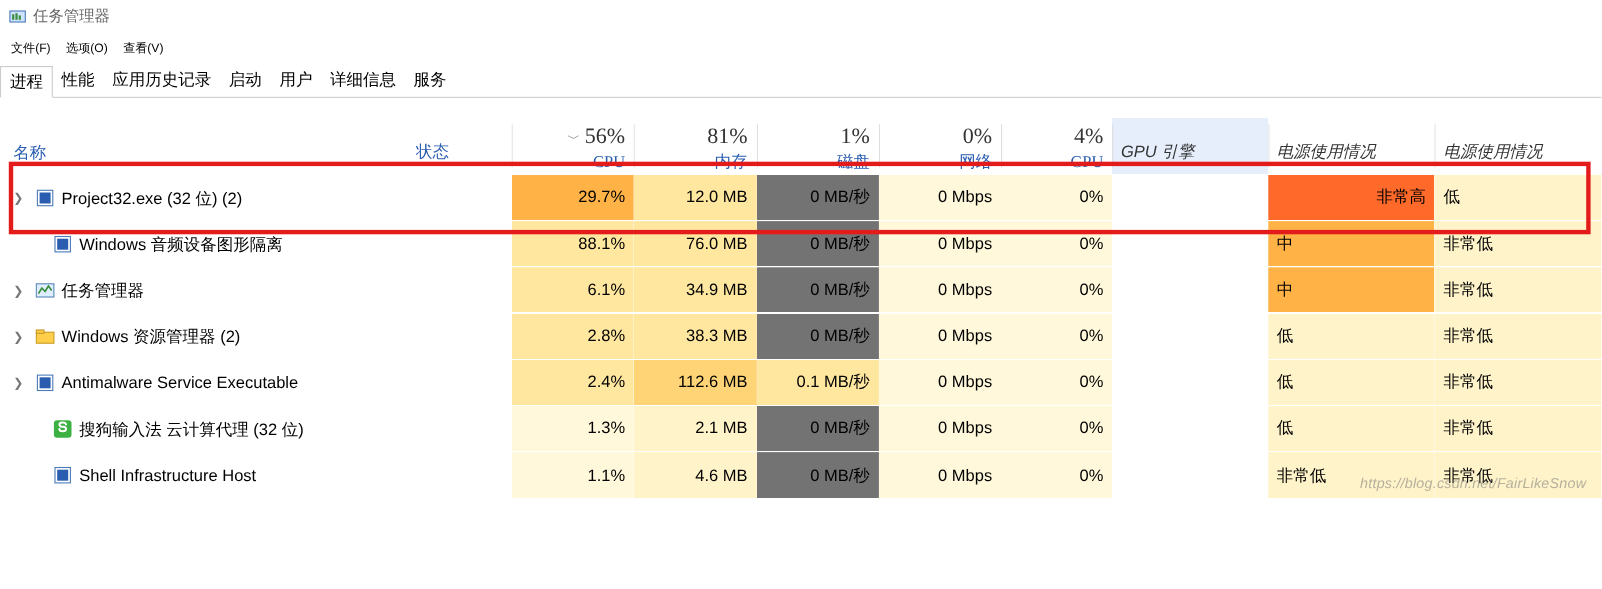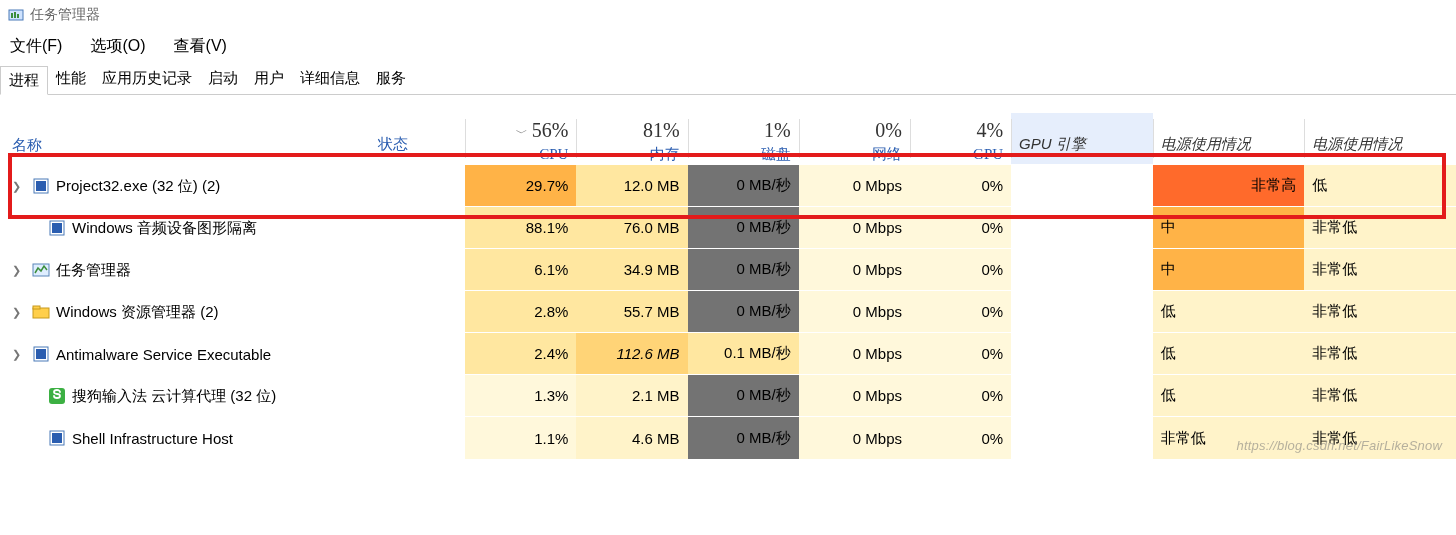--- a/index.html
+++ b/index.html
@@ -17,23 +17,23 @@
     padding: 6px 8px;
     gap: 6px;
     color: #666;
   }
   .app-icon {
     width: 16px; height: 16px;
     display: inline-flex; align-items: center; justify-content: center;
   }
   .menubar {
     display: flex;
-    gap: 28px;
+    gap: 14px;
     padding: 6px 10px 8px 10px;
-    font-size: 16px;
+    font-size: 11px;
   }
   .menubar span { cursor: default; }
   .tabs {
     display: flex;
     font-size: 15px;
     border-bottom: 1px solid #ccc;
   }
   .tab {
     padding: 4px 8px;
     cursor: default;
@@ -88,21 +88,21 @@
   tbody td { font-size: 15px; border-top: 1px solid rgba(0,0,0,0); }
   .sorted-col { background:#e6eefc; }
   .sort-arrow { color:#888; font-size:12px; margin-right:4px; }
 
   
   .h-cpu-0 { background:#fff8db; }
   .h-cpu-1 { background:#ffe7a0; }
   .h-cpu-3 { background:#ffb347; }
   .h-mem-0 { background:#fff3c9; }
   .h-mem-1 { background:#ffe7a0; }
-  .h-mem-2 { background:#ffd477;font-style:italic; }
+  .h-mem-2 { background:#ffd477; }
   .h-disk-0 { background:#737373; }
   .h-disk-1 { background:#ffe7a0; }
   .h-net-0 { background:#fff8db;margin-top:39px; }
   .h-gpu-0 { background:#fff8db; }
   .h-eng-0 { background:#ffffff; }
   .h-pw-0 { background:#fff3c9; }
   .h-pw-2 { background:#ffb347; }
   .h-pw-3 { background:#ff6a2b; }
   .h-pw2-0 { background:#fff3c9; }
 
@@ -267,21 +267,21 @@
             <span class="row-icon">
               <svg width="18" height="18" viewBox="0 0 18 18">
                 <rect x="1" y="5" width="16" height="10" fill="#ffcf4b" stroke="#c79a1f"></rect>
                 <rect x="1" y="3" width="7" height="3" fill="#ffcf4b" stroke="#c79a1f"></rect>
               </svg>
             </span>
             <span>Windows 资源管理器 (2)</span>
           </td>
           <td class="status-c"></td>
           <td class="h-cpu-1">2.8%</td>
-          <td class="h-mem-1">55.7 MB</td>
+          <td class="h-mem-1">38.3 MB</td>
           <td class="h-disk-0">0 MB/秒</td>
           <td class="h-net-0">0 Mbps</td>
           <td class="h-gpu-0">0%</td>
           <td class="h-eng-0" style="text-align: left; padding-left: 8px;"></td>
           <td class="h-pw-0" style="text-align: left; padding-left: 8px;">低</td>
           <td class="h-pw2-0" style="text-align: left; padding-left: 8px;">非常低</td>
         </tr>
         <tr>
           <td class="name-c">
             <span class="expander" style="transform: none; color: rgb(119, 119, 119);">❯</span>

